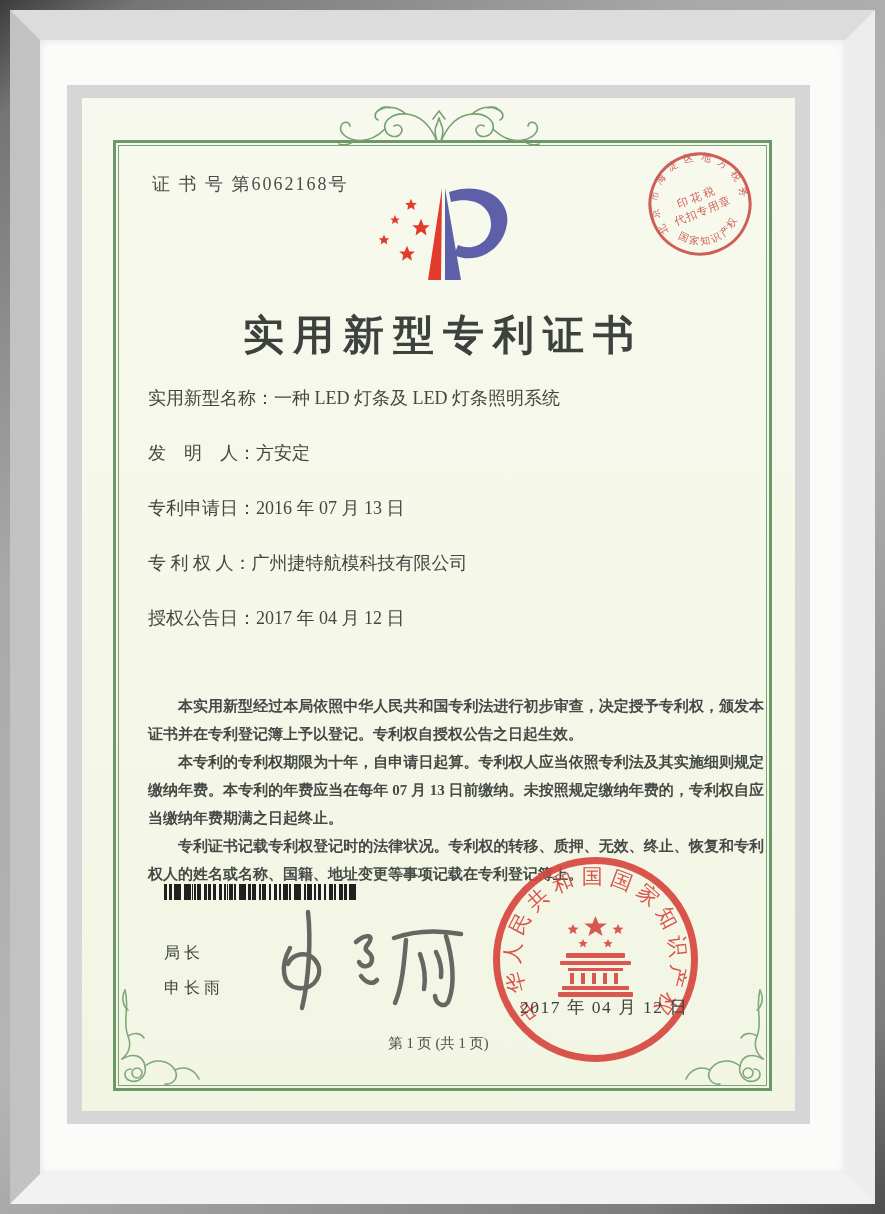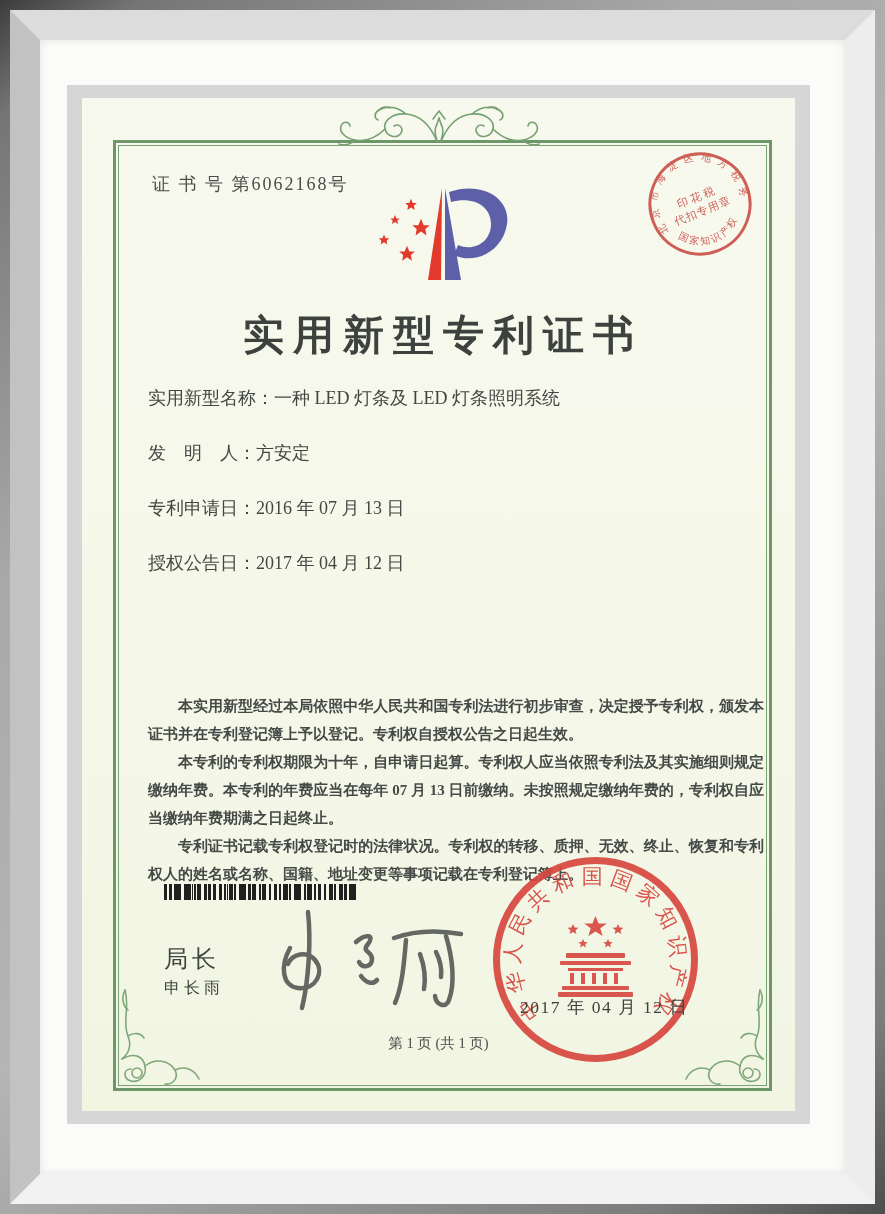--- a/index.html
+++ b/index.html
@@ -32,21 +32,21 @@
   .flabel{color:#434743;}
   .fvalue{color:#434743;margin-top:47px;}
   .paras{position:absolute;left:66px;top:594px;right:31px;text-align:justify;}
   .paras p{margin:0;font-size:15px;line-height:28px;text-indent:2em;color:#454a46;font-weight:bold;}
   .barcode{position:absolute;left:82px;top:786px;width:192px;height:16px;
            background:
              repeating-linear-gradient(90deg,#20201e 0 2px,transparent 2px 5px),
              repeating-linear-gradient(90deg,#20201e 0 1px,transparent 1px 7px),
              repeating-linear-gradient(90deg,#20201e 0 3px,transparent 3px 11px);
            background-color:#f4f6e9;}
-  .signer-title{position:absolute;left:82px;top:845px;font-size:24px;letter-spacing:4px;}
+  .signer-title{position:absolute;left:82px;top:845px;font-size:16px;letter-spacing:4px;}
   .signer-name{position:absolute;left:82px;top:880px;font-size:16px;letter-spacing:4px;}
   .signature{position:absolute;left:182px;top:806px;}
   .seal{position:absolute;left:406px;top:754px;z-index:1;}
   .seal-date{position:absolute;left:438px;top:897px;z-index:2;font-size:17.5px;
              letter-spacing:1.5px;color:#3e423e;}
   .footer{position:absolute;left:0;right:0;top:936px;text-align:center;font-size:14.5px;color:#4a4e4a;}
   .tax-stamp{position:absolute;left:562px;top:50px;opacity:.88;}
 </style>
 </head>
 <body>
@@ -119,20 +119,23 @@
 
     <div class="fields">
       <div class="field">
         <span class="flabel">实用新型名称：</span><span class="fvalue">一种 LED 灯条及 LED 灯条照明系统</span>
       </div>
       <div class="field">
         <span class="flabel">发　明　人：</span><span class="fvalue">方安定</span>
       </div>
       <div class="field">
         <span class="flabel">专利申请日：</span><span class="fvalue">2016 年 07 月 13 日</span>
+      </div>
+      <div class="field">
+        <span class="flabel">专 利 权 人：</span><span class="fvalue">广州捷特航模科技有限公司</span>
       </div>
       <div class="field">
         <span class="flabel">授权公告日：</span><span class="fvalue">2017 年 04 月 12 日</span>
       </div>
     </div>
 
     <div class="paras">
       <p>本实用新型经过本局依照中华人民共和国专利法进行初步审查，决定授予专利权，颁发本证书并在专利登记簿上予以登记。专利权自授权公告之日起生效。</p>
       <p>本专利的专利权期限为十年，自申请日起算。专利权人应当依照专利法及其实施细则规定缴纳年费。本专利的年费应当在每年 07 月 13 日前缴纳。未按照规定缴纳年费的，专利权自应当缴纳年费期满之日起终止。</p>
       <p>专利证书记载专利权登记时的法律状况。专利权的转移、质押、无效、终止、恢复和专利权人的姓名或名称、国籍、地址变更等事项记载在专利登记簿上。</p>

